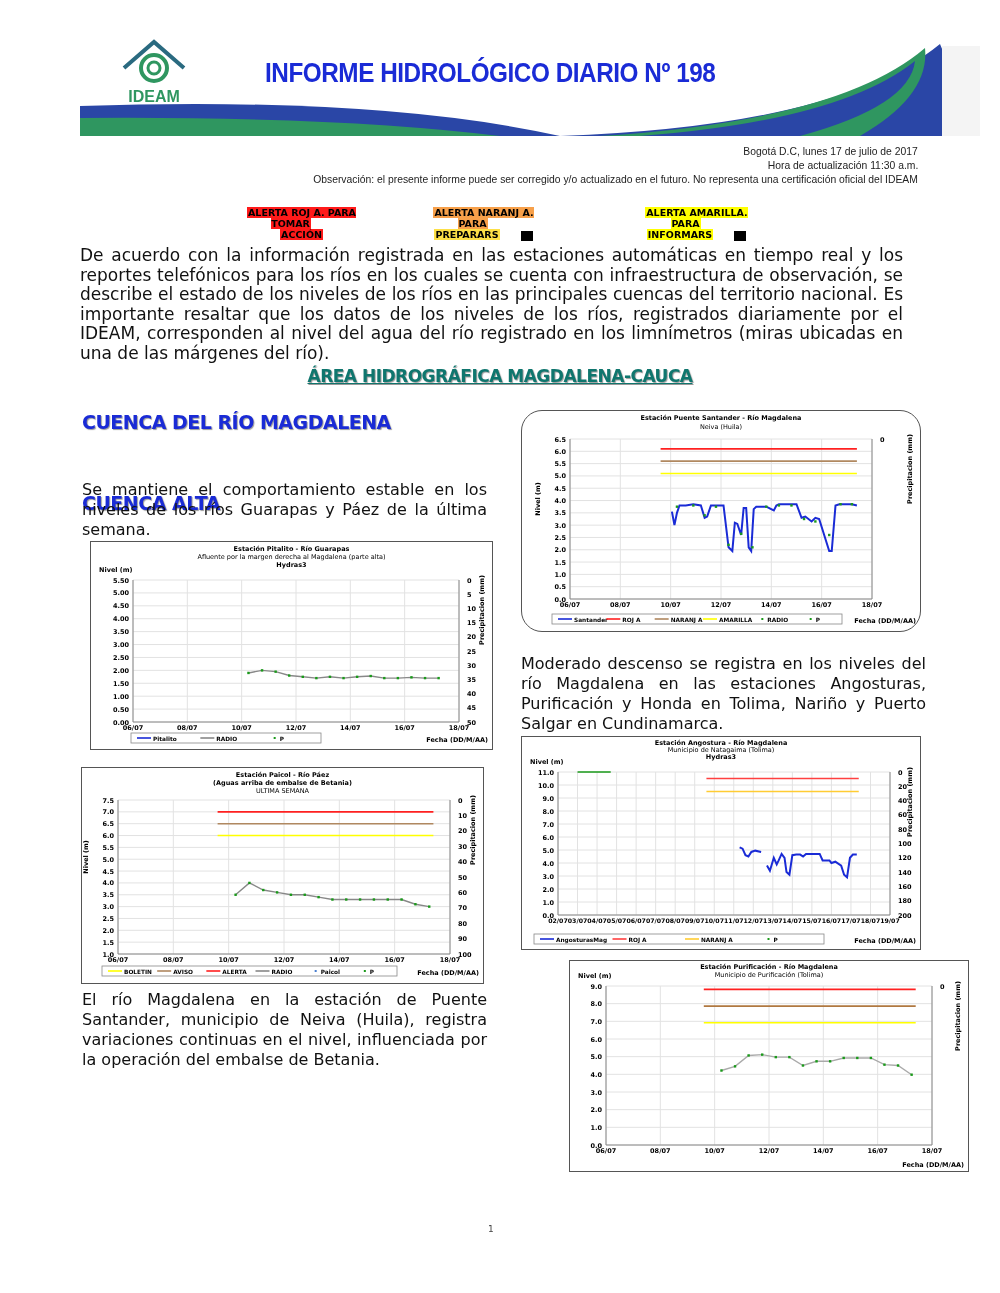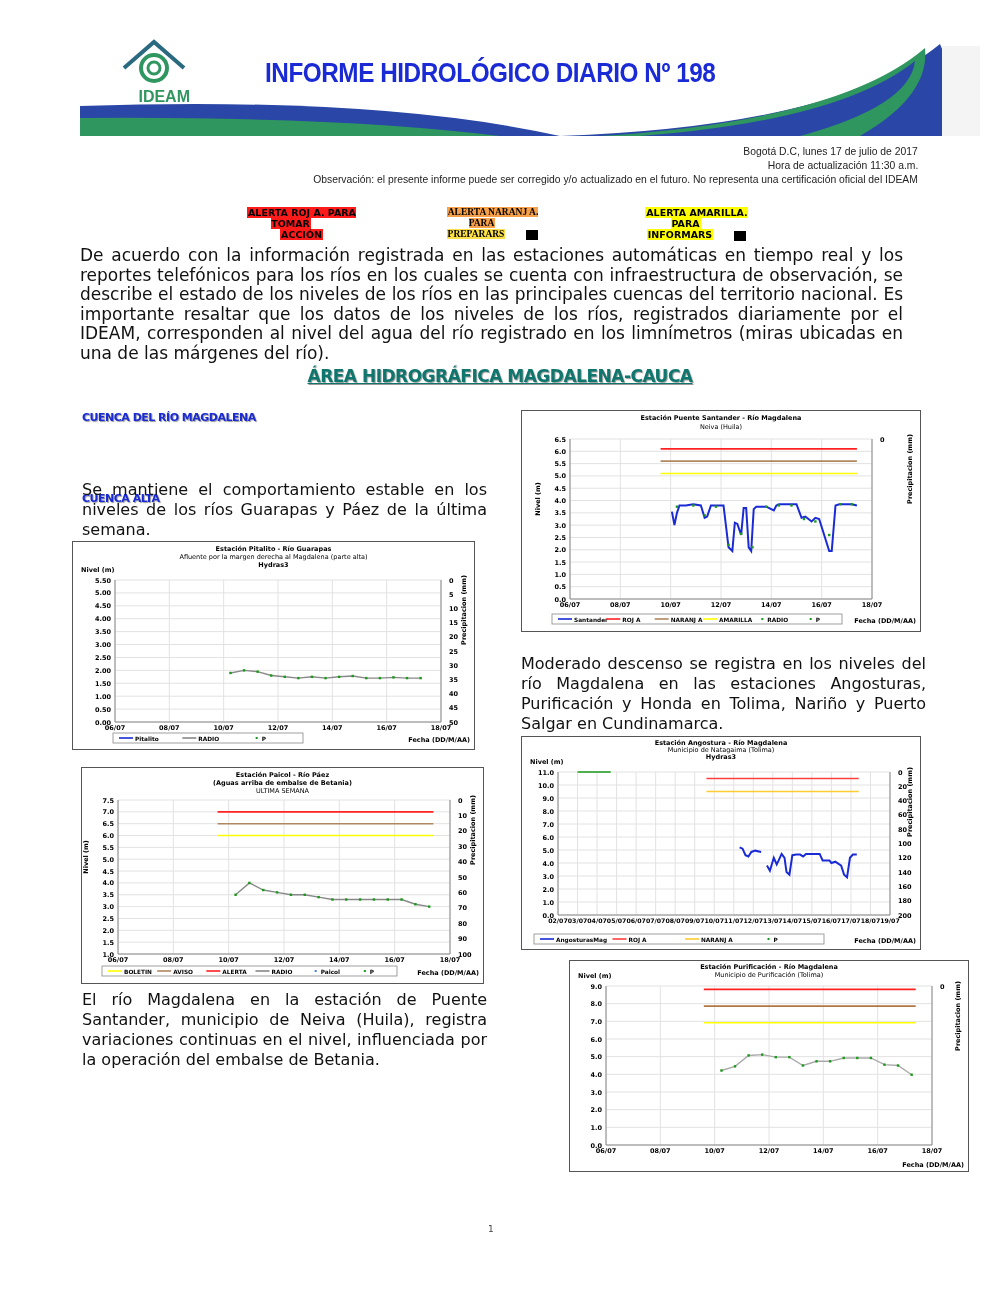--- a/index.html
+++ b/index.html
@@ -6,21 +6,21 @@
   body{width:1000px;height:1293px;position:relative;overflow:hidden;font-family:"DejaVu Sans",sans-serif;color:#000;}
   .abs{position:absolute;}
   #banner{left:80px;top:36px;width:900px;height:100px;}
   #title{left:265px;top:58px;font-family:"Liberation Sans",sans-serif;font-weight:bold;font-size:27px;color:#1a2bd6;letter-spacing:-0.5px;transform:scaleX(0.9);transform-origin:left;}
   .meta{right:82px;font-family:"Liberation Sans",sans-serif;font-size:11.5px;color:#222;text-align:right;transform:scaleX(0.9);transform-origin:right;}
   .alert{top:207px;font-size:9.5px;font-weight:bold;text-align:center;line-height:11px;}
   .alert span{padding:0 1px;margin-left:21px;}
   .blk{display:inline-block;width:10px;height:10px;background:#000;vertical-align:middle;}
   #intro{left:80px;top:246px;width:823px;font-size:17px;line-height:19.5px;text-align:justify;color:#111;}
   #area-title{left:0;width:1000px;top:366px;text-align:center;font-weight:bold;font-size:17px;color:#0f766e;text-decoration:underline;text-shadow:1px 1px 1px #999;font-family:"DejaVu Sans",sans-serif;letter-spacing:-0.5px;}
-  .h2{left:82px;font-weight:bold;font-size:11px;color:#1a2bd6;text-shadow:1px 1px 1px #999;letter-spacing:-0.5px;}
+  .h2{left:82px;font-weight:bold;font-size:19px;color:#1a2bd6;text-shadow:1px 1px 1px #999;letter-spacing:-0.5px;}
   .para{font-size:16px;line-height:20px;text-align:justify;color:#111;}
   .chart{position:absolute;border:1px solid #555;background:#fff;}
   .chart svg{display:block;}
   #pagenum{left:488px;top:1224px;font-size:9px;color:#444;}
 </style>
 </head>
 <body>
 
 <svg id="banner" class="abs" viewBox="0 0 900 100" preserveAspectRatio="none">
   <path d="M0 70 Q 300 60 480 100 L0 100 Z" fill="#2a46a6"></path>
@@ -30,53 +30,53 @@
   <path d="M560 100 Q 760 85 835 25 Q 830 70 720 100 Z" fill="#2a46a6"></path>
   <rect x="862" y="10" width="38" height="90" fill="#f4f4f4"></rect>
 </svg>
 
 <div class="abs" style="left:118px;top:38px;width:72px;height:66px;">
   <svg width="72" height="48" viewBox="0 0 72 48">
     <path d="M6 30 L36 4 L66 30" fill="none" stroke="#2a6a80" stroke-width="4"></path>
     <circle cx="36" cy="30" r="13" fill="none" stroke="#2f9660" stroke-width="4"></circle>
     <circle cx="36" cy="30" r="6" fill="none" stroke="#2f9660" stroke-width="3"></circle>
   </svg>
-  <div style="text-align:right;font-family:'Liberation Sans',sans-serif;font-weight:bold;font-size:16px;color:#2f9660;margin-top:-2px;">IDEAM</div>
+  <div style="text-align:center;font-family:'Liberation Sans',sans-serif;font-weight:bold;font-size:16px;color:#2f9660;margin-top:-2px;">IDEAM</div>
 </div>
 
 <div id="title" class="abs">INFORME HIDROLÓGICO DIARIO Nº 198</div>
 
 <div class="abs meta" style="top:145px;">Bogotá D.C, lunes 17 de julio de 2017</div>
 <div class="abs meta" style="top:159px;">Hora de actualización 11:30 a.m.</div>
 <div class="abs meta" style="top:173px;">Observación: el presente informe puede ser corregido y/o actualizado en el futuro. No representa una certificación oficial del IDEAM</div>
 
 <div class="abs alert" style="left:220px;width:142px;">
   <span style="background:#ff1a1a">ALERTA ROJ A. PARA TOMAR</span><br>
   <span style="background:#ff1a1a">ACCIÓN</span>
 </div>
-<div class="abs alert" style="left:418px;width:128px;font-family:Liberation Serif, serif;">
+<div class="abs alert" style="left:409px;width:128px;">
   <span style="background:#f7a04a">ALERTA NARANJ A. PARA</span><br>
   <span style="background:#fde047">PREPARARS</span><span class="blk"></span>
 </div>
 <div class="abs alert" style="left:622px;width:128px;">
   <span style="background:#ffff00">ALERTA AMARILLA. PARA</span><br>
   <span style="background:#ffff00">INFORMARS</span><span class="blk"></span>
 </div>
 
 <div id="intro" class="abs">De acuerdo con la información registrada en las estaciones automáticas en tiempo real y los reportes telefónicos para los ríos en los cuales se cuenta con infraestructura de observación, se describe el estado de los niveles de los ríos en las principales cuencas del territorio nacional. Es importante resaltar que los datos de los niveles de los ríos, registrados diariamente por el IDEAM, corresponden al nivel del agua del río registrado en los limnímetros (miras ubicadas en una de las márgenes del río).</div>
 
 <div id="area-title" class="abs">ÁREA HIDROGRÁFICA MAGDALENA-CAUCA</div>
 
 <div class="abs h2" style="top:411px;">CUENCA DEL RÍO MAGDALENA</div>
 <div class="abs h2" style="top:456px;margin-top:36px;">CUENCA ALTA</div>
 <div class="abs para" style="left:82px;top:480px;width:405px;">Se mantiene el comportamiento estable en los niveles de los ríos Guarapas y Páez de la última semana.</div>
 <div class="abs para" style="left:82px;top:990px;width:405px;">El río Magdalena en la estación de Puente Santander, municipio de Neiva (Huila), registra variaciones continuas en el nivel, influenciada por la operación del embalse de Betania.</div>
 <div class="abs para" style="left:521px;top:654px;width:405px;">Moderado descenso se registra en los niveles del río Magdalena en las estaciones Angosturas, Purificación y Honda en Tolima, Nariño y Puerto Salgar en Cundinamarca.</div>
 
-<div class="chart" style="left:521px;top:410px;width:398px;height:220px;">
+<div class="chart" style="left:521px;top:410px;width:398px;height:220px;border-radius:21px;">
     <svg id="svg-santander" width="398" height="220">
       <text x="199" y="9" text-anchor="middle" style="font-family:&quot;DejaVu Sans&quot;,sans-serif;font-size:6.5px;font-weight:bold">Estación Puente Santander - Río Magdalena</text>
       <text x="199" y="18" text-anchor="middle" style="font-family:&quot;DejaVu Sans&quot;,sans-serif;font-size:6.5px;font-weight:normal">Neiva (Huila)</text>
       <line x1="48" x2="350" y1="188" y2="188" stroke="#e2e2e2" stroke-width="1"></line>
       <text x="44" y="190.5" text-anchor="end" style="font-family:&quot;DejaVu Sans&quot;,sans-serif;font-size:6.5px;font-weight:bold">0.0</text>
       <line x1="48" x2="350" y1="175.69230769230768" y2="175.69230769230768" stroke="#e2e2e2" stroke-width="1"></line>
       <text x="44" y="178.19230769230768" text-anchor="end" style="font-family:&quot;DejaVu Sans&quot;,sans-serif;font-size:6.5px;font-weight:bold">0.5</text>
       <line x1="48" x2="350" y1="163.3846153846154" y2="163.3846153846154" stroke="#e2e2e2" stroke-width="1"></line>
       <text x="44" y="165.8846153846154" text-anchor="end" style="font-family:&quot;DejaVu Sans&quot;,sans-serif;font-size:6.5px;font-weight:bold">1.0</text>
       <line x1="48" x2="350" y1="151.07692307692307" y2="151.07692307692307" stroke="#e2e2e2" stroke-width="1"></line>
@@ -149,21 +149,21 @@
       <line x1="132.66666666666669" x2="146.66666666666669" y1="208" y2="208" stroke="#b08860" stroke-width="1.6"></line>
       <text x="148.66666666666669" y="210.5" style="font-family:&quot;DejaVu Sans&quot;,sans-serif;font-size:5.8px;font-weight:bold">NARANJ A</text>
       <line x1="181" x2="195" y1="208" y2="208" stroke="#ffff00" stroke-width="1.6"></line>
       <text x="197" y="210.5" style="font-family:&quot;DejaVu Sans&quot;,sans-serif;font-size:5.8px;font-weight:bold">AMARILLA</text>
       <rect x="239.33333333333334" y="207" width="2" height="2" fill="#1a9a1a"></rect>
       <text x="245.33333333333334" y="210.5" style="font-family:&quot;DejaVu Sans&quot;,sans-serif;font-size:5.8px;font-weight:bold">RADIO</text>
       <rect x="287.6666666666667" y="207" width="2" height="2" fill="#1a9a1a"></rect>
       <text x="293.6666666666667" y="210.5" style="font-family:&quot;DejaVu Sans&quot;,sans-serif;font-size:5.8px;font-weight:bold">P</text>
     </svg>
   </div>
-<div class="chart" style="left:72px;top:541px;width:401px;height:207px;">
+<div class="chart" style="left:90px;top:541px;width:401px;height:207px;">
     <svg id="svg-pitalito" width="401" height="207">
       <text x="200.5" y="9" text-anchor="middle" style="font-family:&quot;DejaVu Sans&quot;,sans-serif;font-size:6.5px;font-weight:bold">Estación Pitalito  - Río Guarapas</text>
       <text x="200.5" y="17" text-anchor="middle" style="font-family:&quot;DejaVu Sans&quot;,sans-serif;font-size:6.5px;font-weight:normal">Afluente por la margen derecha al Magdalena (parte alta)</text>
       <text x="200.5" y="25" text-anchor="middle" style="font-family:&quot;DejaVu Sans&quot;,sans-serif;font-size:6.5px;font-weight:bold">Hydras3</text>
       <line x1="42" x2="368" y1="180" y2="180" stroke="#e2e2e2" stroke-width="1"></line>
       <text x="38" y="182.5" text-anchor="end" style="font-family:&quot;DejaVu Sans&quot;,sans-serif;font-size:6.5px;font-weight:bold">0.00</text>
       <line x1="42" x2="368" y1="167.0909090909091" y2="167.0909090909091" stroke="#e2e2e2" stroke-width="1"></line>
       <text x="38" y="169.5909090909091" text-anchor="end" style="font-family:&quot;DejaVu Sans&quot;,sans-serif;font-size:6.5px;font-weight:bold">0.50</text>
       <line x1="42" x2="368" y1="154.1818181818182" y2="154.1818181818182" stroke="#e2e2e2" stroke-width="1"></line>
       <text x="38" y="156.6818181818182" text-anchor="end" style="font-family:&quot;DejaVu Sans&quot;,sans-serif;font-size:6.5px;font-weight:bold">1.00</text>

